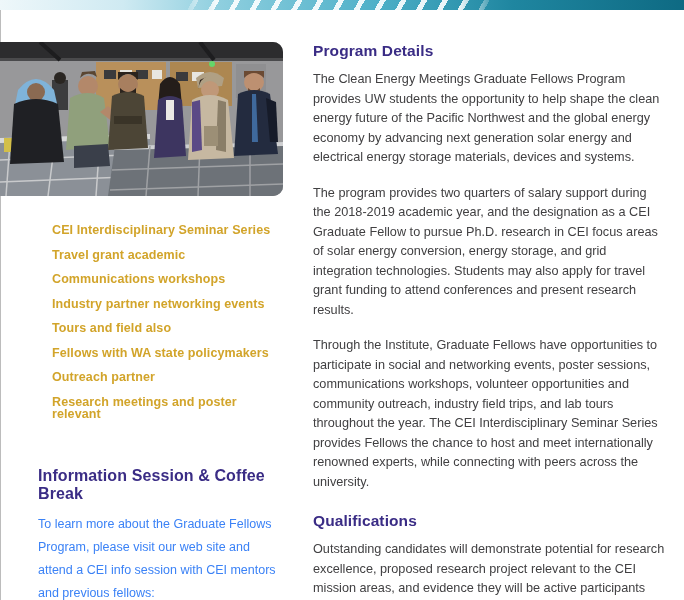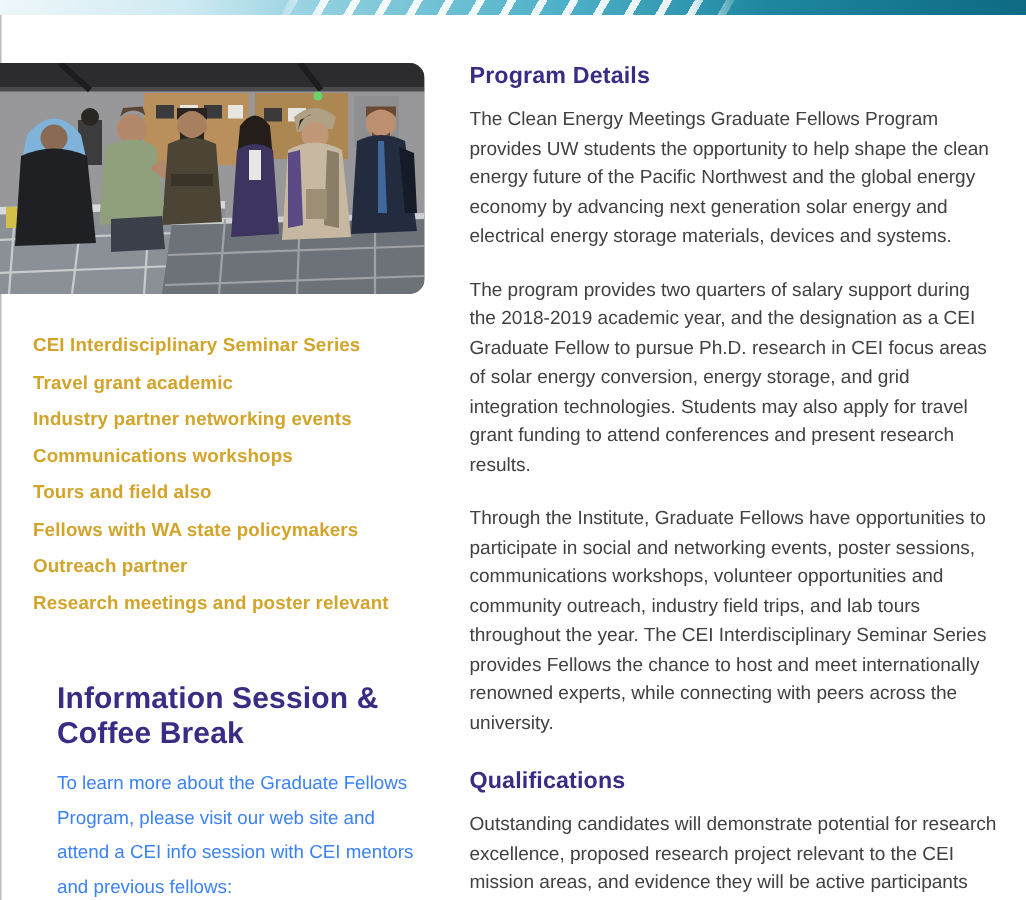--- a/index.html
+++ b/index.html
@@ -29,29 +29,29 @@
   .right-col{width:352px;margin-left:30px;}
 
   
   .photo{
     width:283px;height:154px;border-radius:0 10px 10px 0;overflow:hidden;
     background:#8e9094;
   }
   .photo svg{display:block;}
 
   
-  .link-list{list-style:none;margin:28px 0 0 0;padding:0 0 0 22px;}
+  .link-list{list-style:none;margin:28px 0 0 0;padding:0 0 0 52px;}
   .link-list li{
     color:#d2a42a;font-size:12.5px;font-weight:700;line-height:12px;
     margin-bottom:12.5px;cursor:pointer;letter-spacing:.1px;
   }
 
   .info-section{padding-left:38px;margin-top:47px;width:250px;}
   .info-heading{
-    color:#3a2c85;font-size:20px;font-weight:700;margin:0 0 10px 0;letter-spacing:.1px;
+    color:#3a2c85;font-size:16px;font-weight:700;margin:0 0 10px 0;letter-spacing:.1px;
   }
   .info-text{
     color:#3b82f6;font-size:12.5px;line-height:23px;margin:0 0 4px 0;
   }
   .info-line{color:#414042;font-size:12.5px;line-height:16px;margin:11px 0 0 0;}
 
   
   .section h2{
     color:#3a2c85;font-size:15.5px;font-weight:700;margin:0 0 10px 0;letter-spacing:.1px;
   }
@@ -146,22 +146,22 @@
         <path d="M248 46 q6 6 12 0 l0 4 -12 0 z" fill="#6b4a33"></path>
         <path d="M238 52 q16 -8 32 0 l8 60 -44 2 z" fill="#232b3f"></path>
         <path d="M252 52 l4 0 2 48 -6 0 z" fill="#3f699c"></path>
         <path d="M266 56 l10 4 2 40 -8 0 z" fill="#161b29"></path>
       </svg>
     </div>
 
     <ul class="link-list">
       <li>CEI Interdisciplinary Seminar Series</li>
       <li>Travel grant academic</li>
+      <li>Communications workshops</li>
       <li>Industry partner networking events</li>
-      <li>Communications workshops</li>
       <li>Tours and field also</li>
       <li>Fellows with WA state policymakers</li>
       <li>Outreach partner</li>
       <li>Research meetings and poster relevant</li>
     </ul>
 
     <div class="info-section">
       <h3 class="info-heading">Information Session &amp; Coffee Break</h3>
       <p class="info-text">To learn more about the Graduate Fellows Program, please visit our web site and attend a CEI info session with CEI mentors and previous fellows:</p>
       <p class="info-line">Wednesday, June 27 at 2:00 pm</p>

